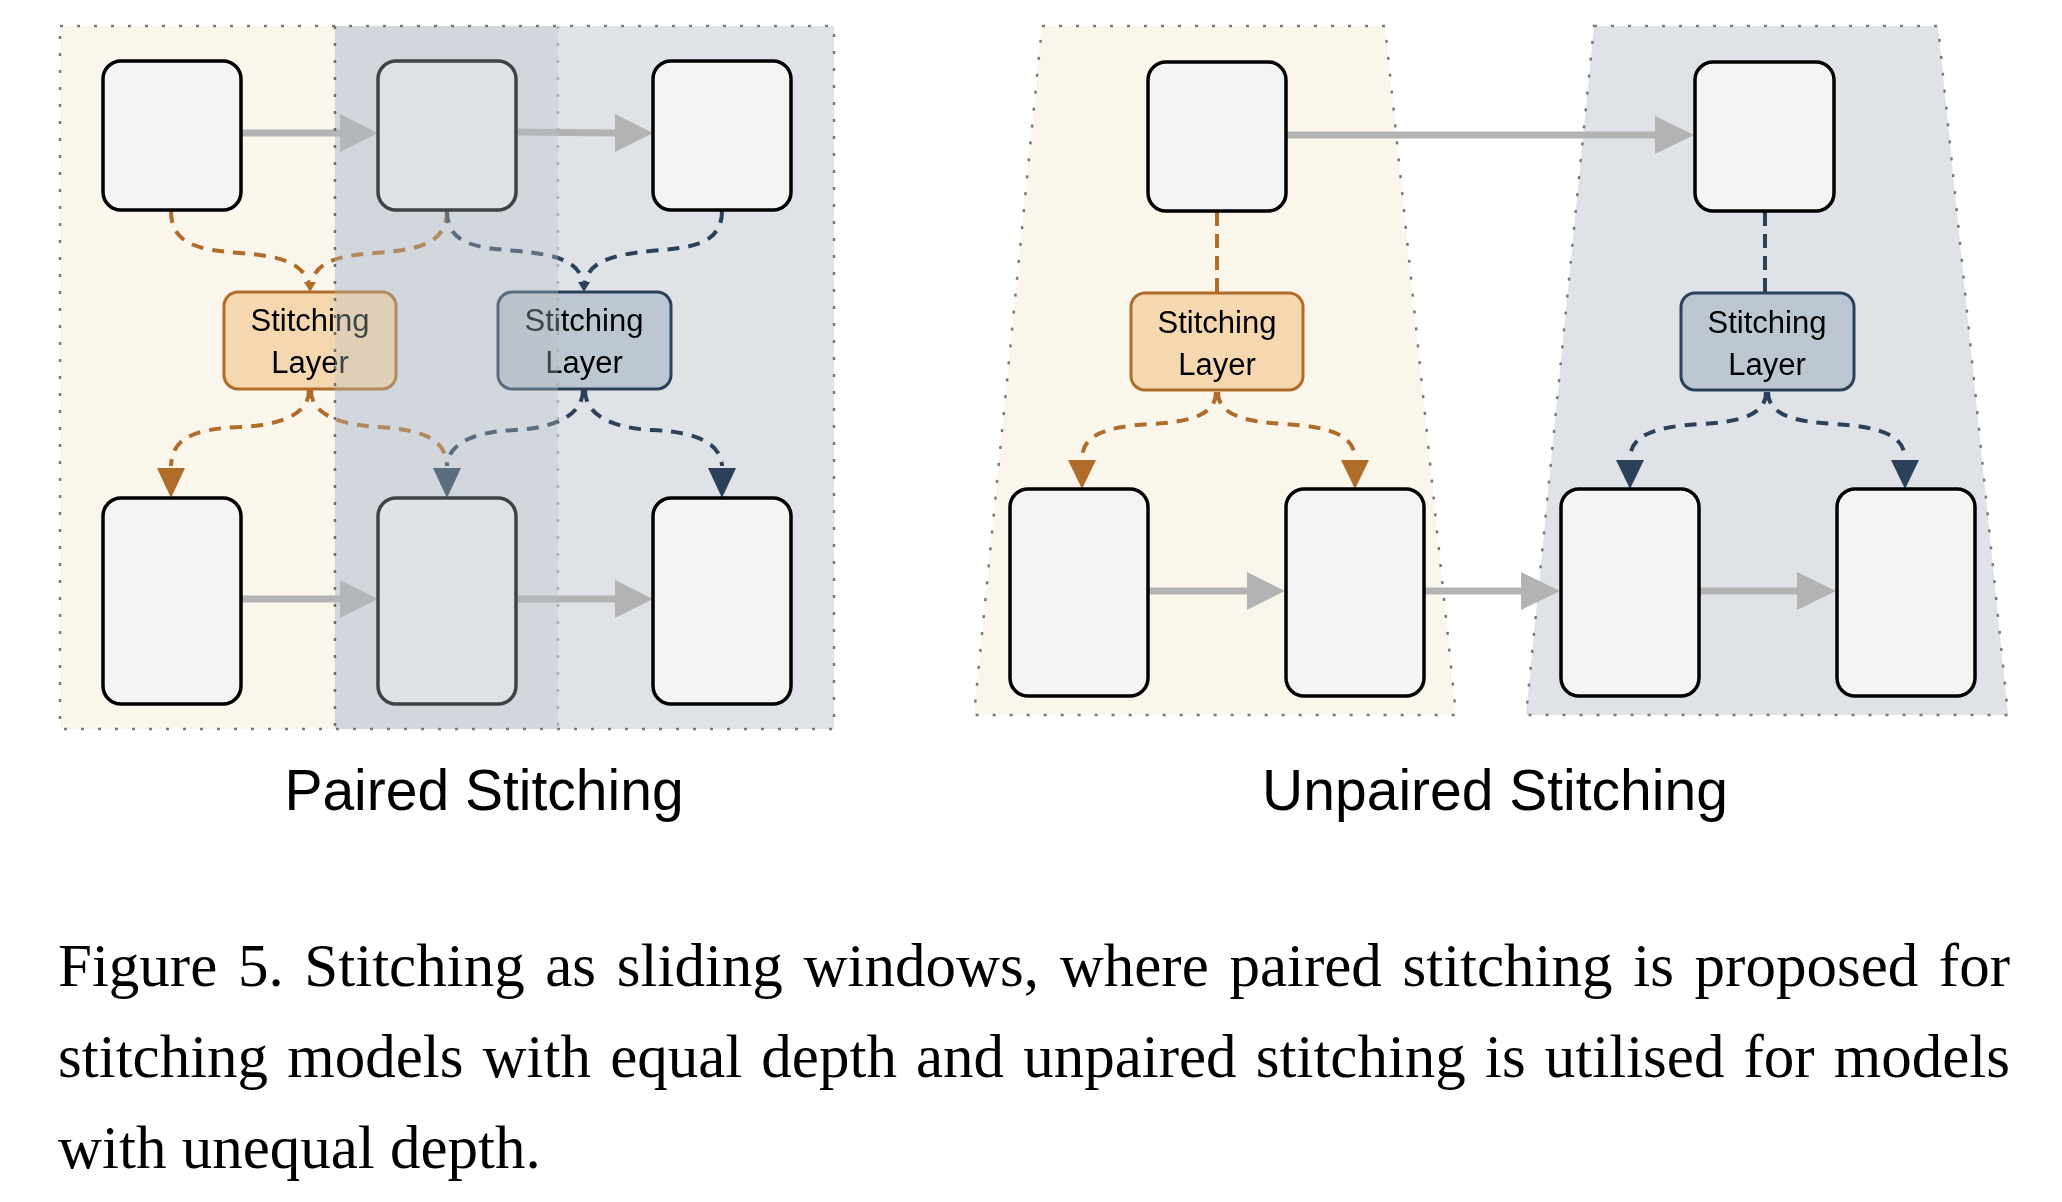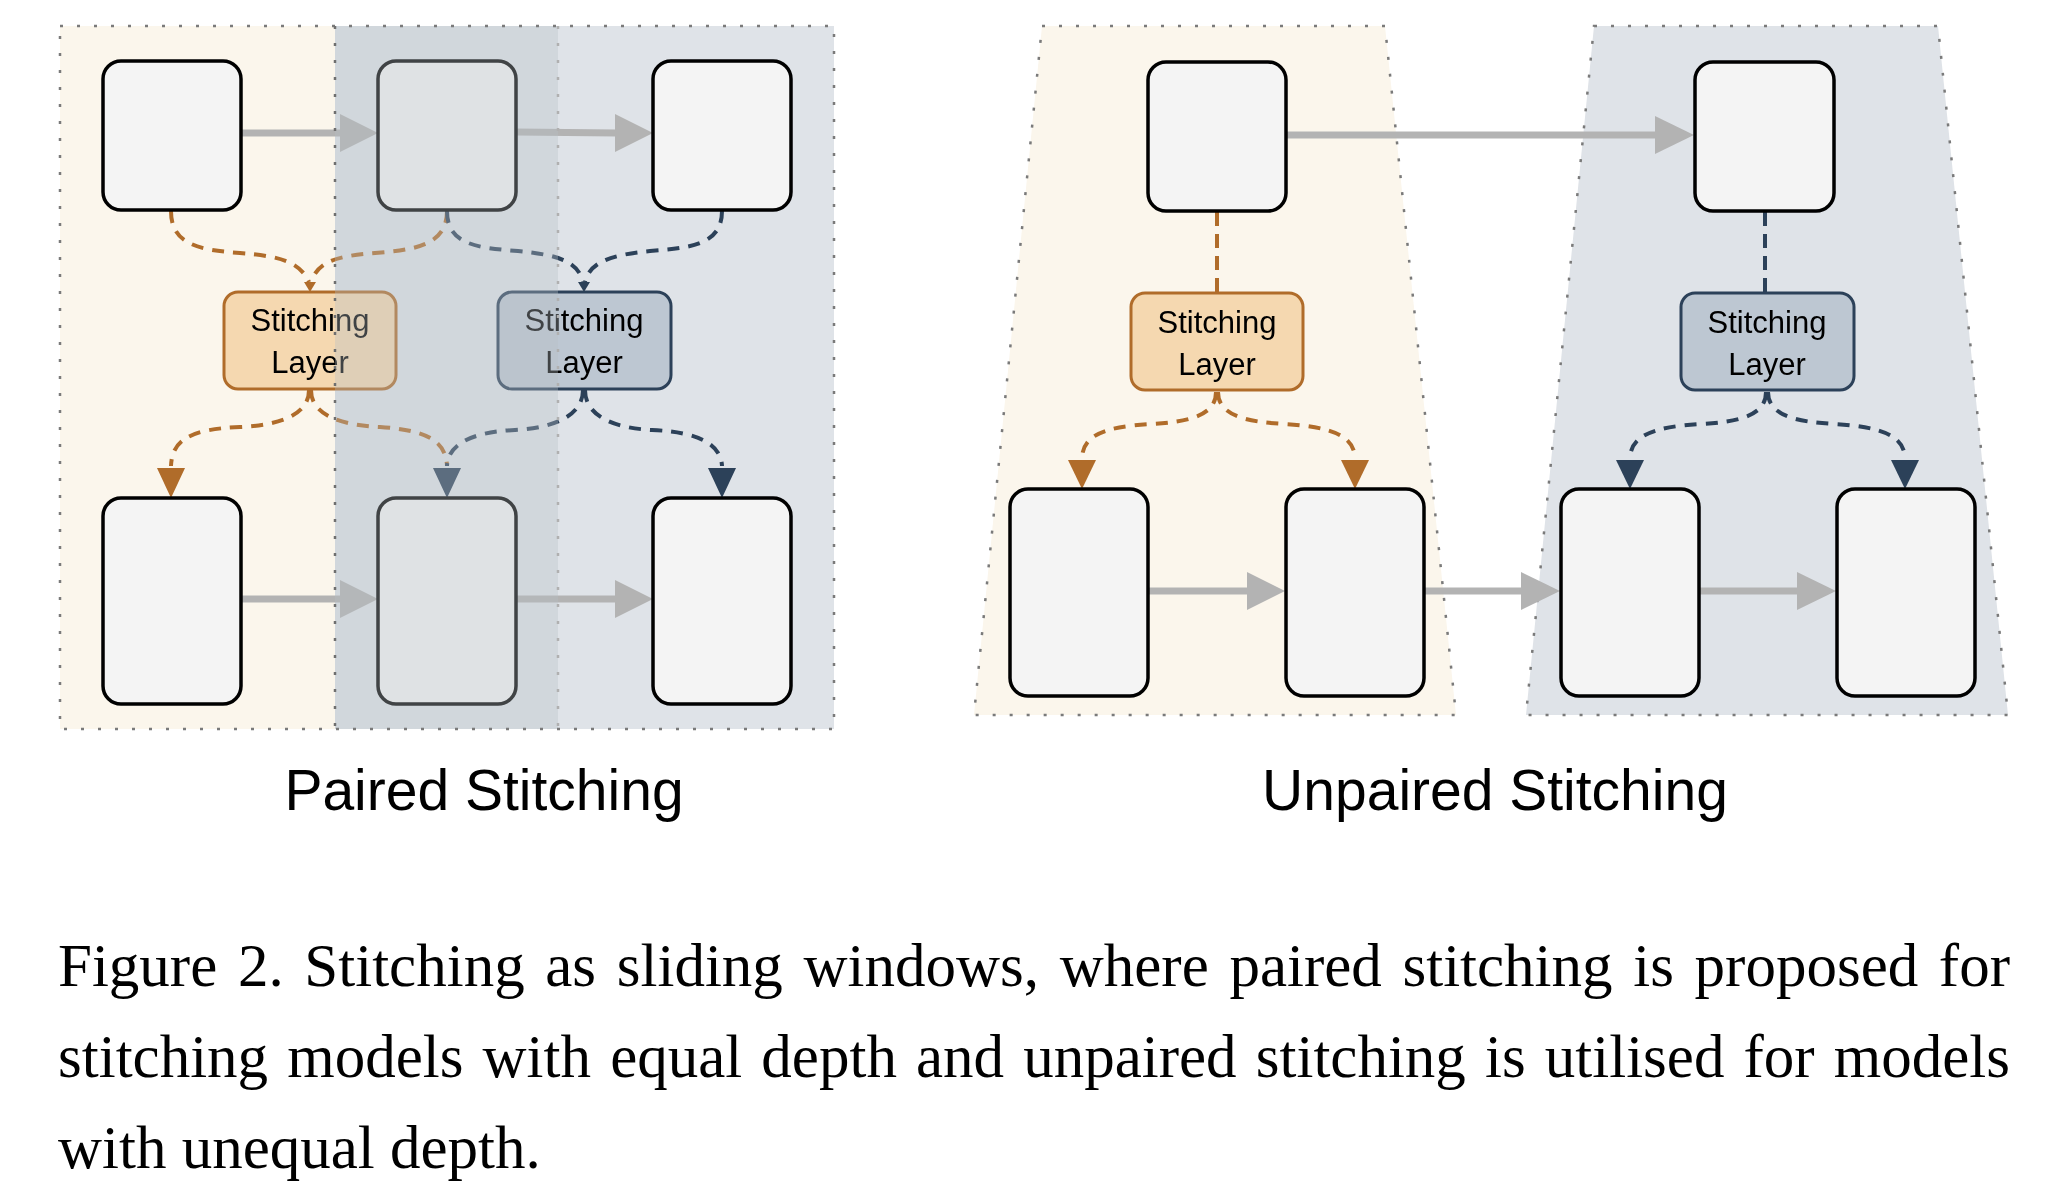--- a/index.html
+++ b/index.html
@@ -149,13 +149,13 @@
     <g>
       <rect x="1681" y="293" width="173" height="97" rx="14" fill="#bdc7d2" stroke="#2c4159" stroke-width="3"></rect>
       <text class="sl-text" x="1767" y="333" text-anchor="middle">Stitching</text>
       <text class="sl-text" x="1767" y="375" text-anchor="middle">Layer</text>
     </g>
 
     <text class="panel-title" x="1495" y="810" text-anchor="middle">Unpaired Stitching</text>
   </g>
 </svg>
 
-<p class="caption">Figure 2.  Stitching as sliding windows, where paired stitching is proposed for stitching models with equal depth and unpaired stitching is utilised for models with unequal depth.</p>
+<p class="caption">Figure 5.  Stitching as sliding windows, where paired stitching is proposed for stitching models with equal depth and unpaired stitching is utilised for models with unequal depth.</p>
 
 </body></html>

